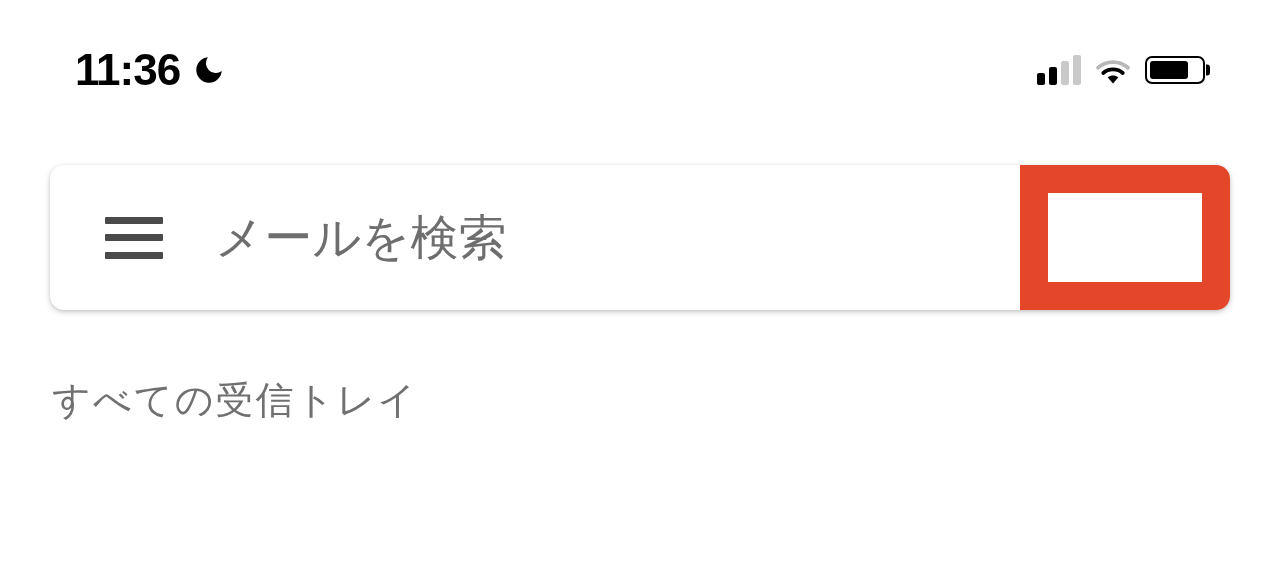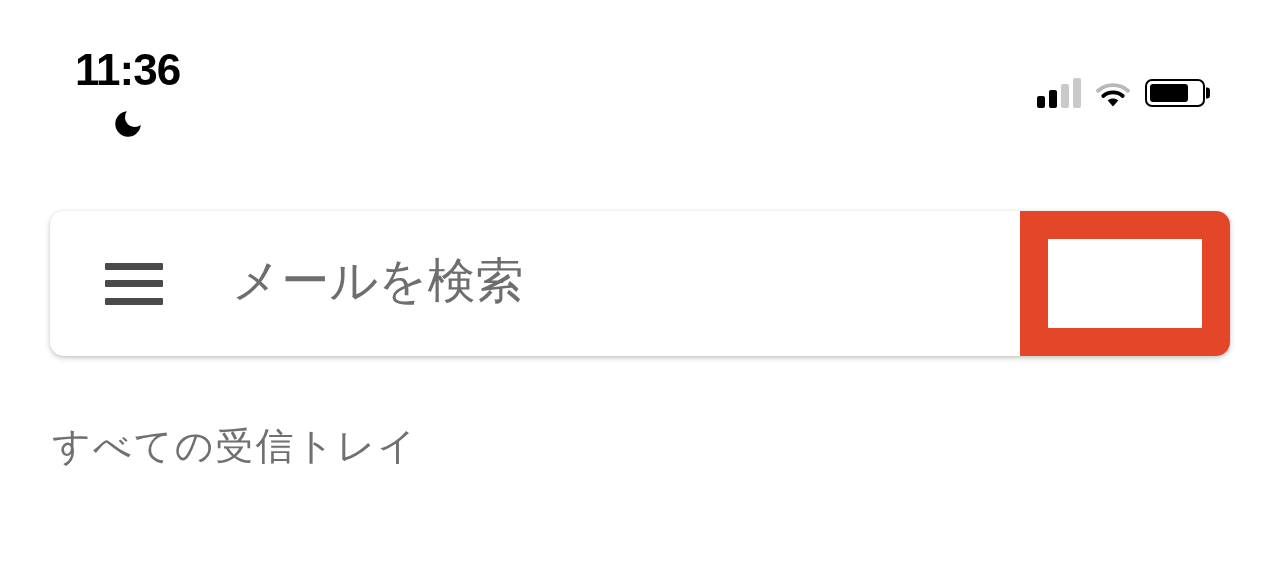--- a/index.html
+++ b/index.html
@@ -17,21 +17,20 @@
     .status-bar {
       display: flex;
       justify-content: space-between;
       align-items: center;
       padding: 45px 75px 20px 75px;
     }
     .status-left {
       display: flex;
       align-items: center;
       gap: 12px;
-      flex-direction: column;
     }
     .time {
       font-size: 44px;
       font-weight: 700;
       color: #000;
       letter-spacing: -1px;
     }
     .moon-icon {
       width: 34px;
       height: 34px;
@@ -114,24 +113,24 @@
       height: 7px;
       width: 100%;
       background: #4a4a4a;
       border-radius: 1px;
     }
     .search-input {
       border: none;
       outline: none;
       font-size: 48px;
       color: #6e6e6e;
-      margin-left: 69px;
+      margin-left: 52px;
       flex: 1;
       background: transparent;
-      font-family: Liberation Mono, monospace;
+      font-family: Liberation Serif, serif;
     }
     .search-input::placeholder {
       color: #6e6e6e;
     }
     .highlight-box {
       position: absolute;
       right: 0;
       top: 0;
       width: 210px;
       height: 145px;

